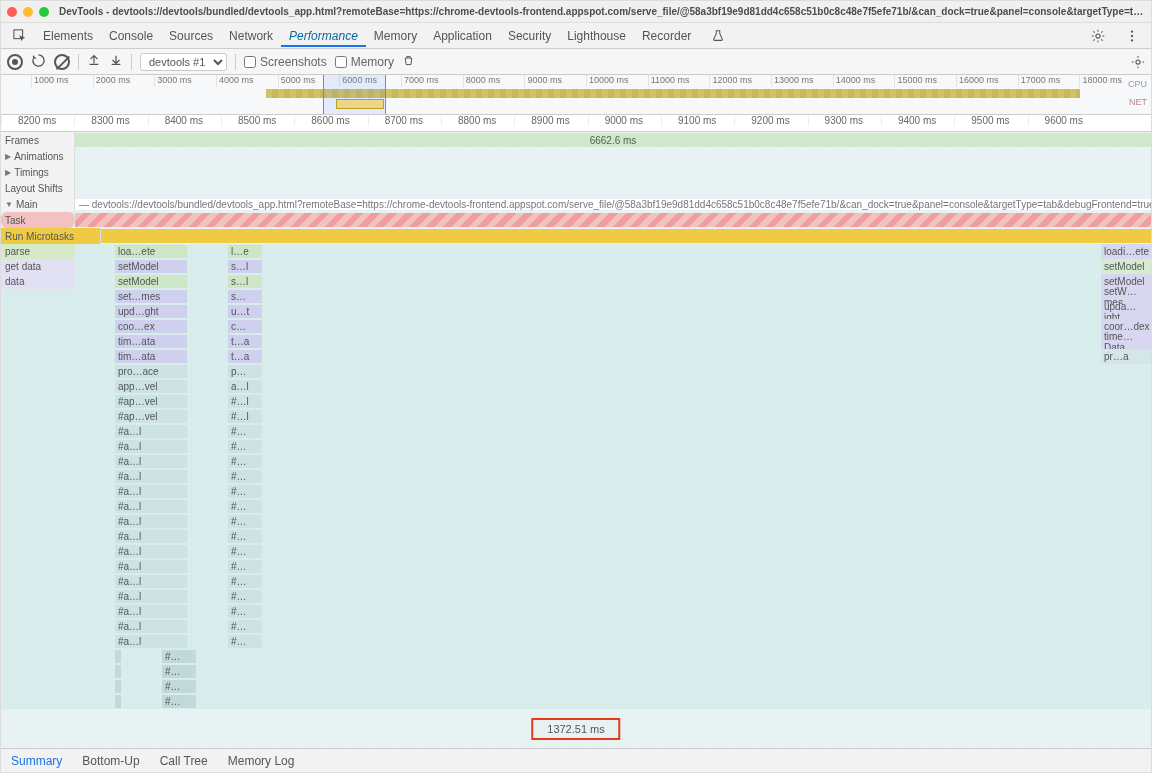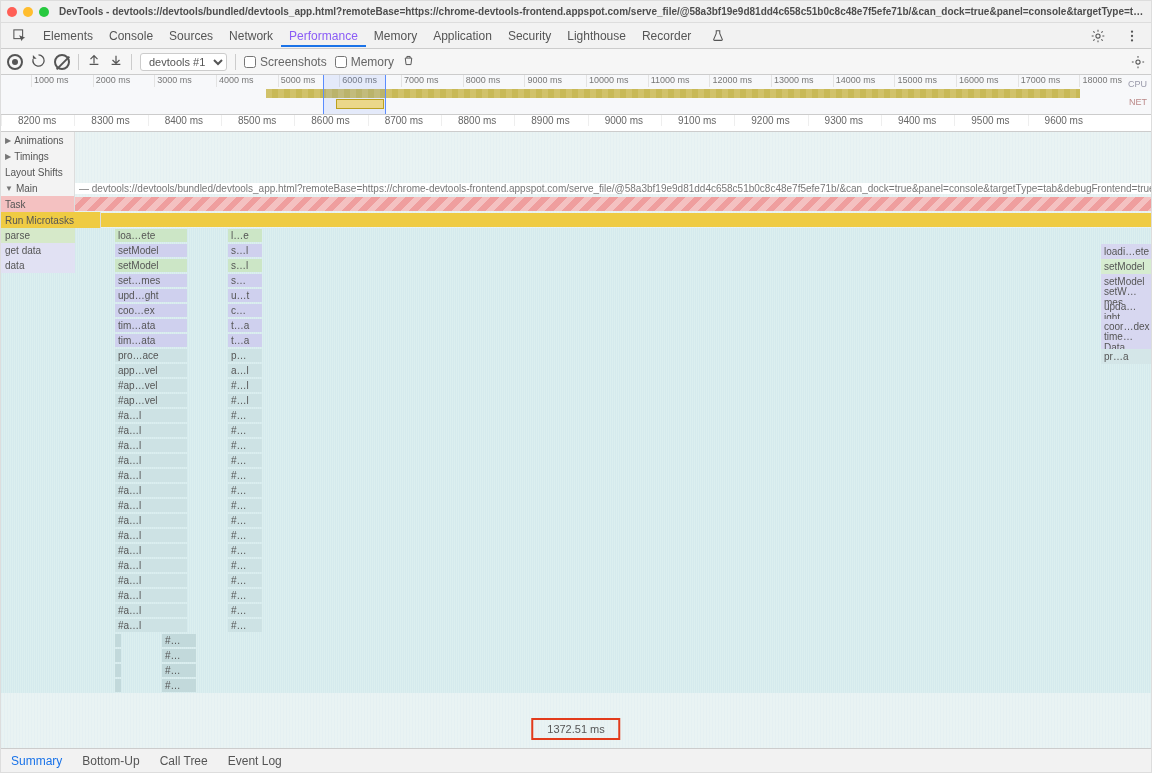--- a/index.html
+++ b/index.html
@@ -39,21 +39,21 @@
     border-bottom: 1px solid #ccc;
     padding: 0 4px;
     font-size: 12px;
     gap: 0;
   }
   .tabs .icon-btn, .tabs .tab, .tabs .spacer-right .icon-btn {
     padding: 4px 8px;
     color: #555;
     cursor: pointer;
   }
-  .tabs .tab.active { color: #8b5cf6; border-bottom: 2px solid #1a73e8; padding-bottom:2px;}
+  .tabs .tab.active { color: #0369a1; border-bottom: 2px solid #1a73e8; padding-bottom:2px;font-style:italic;}
   .tabs .flask { margin-left:4px; }
   .spacer { flex:1; }
   .icon-btn svg { width:14px; height:14px; display:block; }
 
   
   .perf-toolbar {
     display:flex; align-items:center;
     height:26px;
     background:#f6f6f6;
     border-bottom:1px solid #ccc;
@@ -332,20 +332,28 @@
       <div class="tick">9200 ms</div>
       <div class="tick">9300 ms</div>
       <div class="tick">9400 ms</div>
       <div class="tick">9500 ms</div>
       <div class="tick">9600 ms</div>
     </div>
 </div>
 
 <div class="flame-wrap">
   <div class="flame">
+    <div class="row hdr">
+      <div class="lab">
+          <span>Frames</span>
+        </div>
+      <div class="frames-bar">
+          <span>6662.6 ms</span>
+        </div>
+    </div>
     <div class="row">
       <div class="lab">
           <span class="tri">▶</span>
           <span>Animations</span>
         </div>
       <div class="expand"></div>
     </div>
     <div class="row">
       <div class="lab">
           <span class="tri">▶</span>
@@ -360,21 +368,21 @@
       <div class="expand"></div>
     </div>
     <div class="row main">
       <div class="lab">
           <span class="tri">▼</span>
           <span>Main</span>
         </div>
       <div class="rest">— <span>devtools://devtools/bundled/devtools_app.html?remoteBase=https://chrome-devtools-frontend.appspot.com/serve_file/@58a3bf19e9d81dd4c658c51b0c8c48e7f5efe71b/&amp;can_dock=true&amp;panel=console&amp;targetType=tab&amp;debugFrontend=true</span></div>
     </div>
     <div class="row">
-      <div class="lab" style="background:#f4c1c1;">
+      <div class="lab" style="background:#f4c1c1;border-radius:6px;">
           <span>Task</span>
         </div>
       <div class="task-bar"></div>
     </div>
     <div class="row">
       <div class="lab" style="background:#efcb43;width:100px;">
           <span>Run Microtasks</span>
         </div>
       <div class="micro-bar"></div>
     </div>
@@ -614,14 +622,14 @@
     <div class="duration-box">
       <span>1372.51 ms</span>
     </div>
   </div>
 </div>
 
 <div class="bottom-tabs">
   <span class="btab active">Summary</span>
   <span class="btab">Bottom-Up</span>
   <span class="btab">Call Tree</span>
-  <span class="btab">Event Log</span>
+  <span class="btab">Memory Log</span>
 </div>
 
 </body></html>

